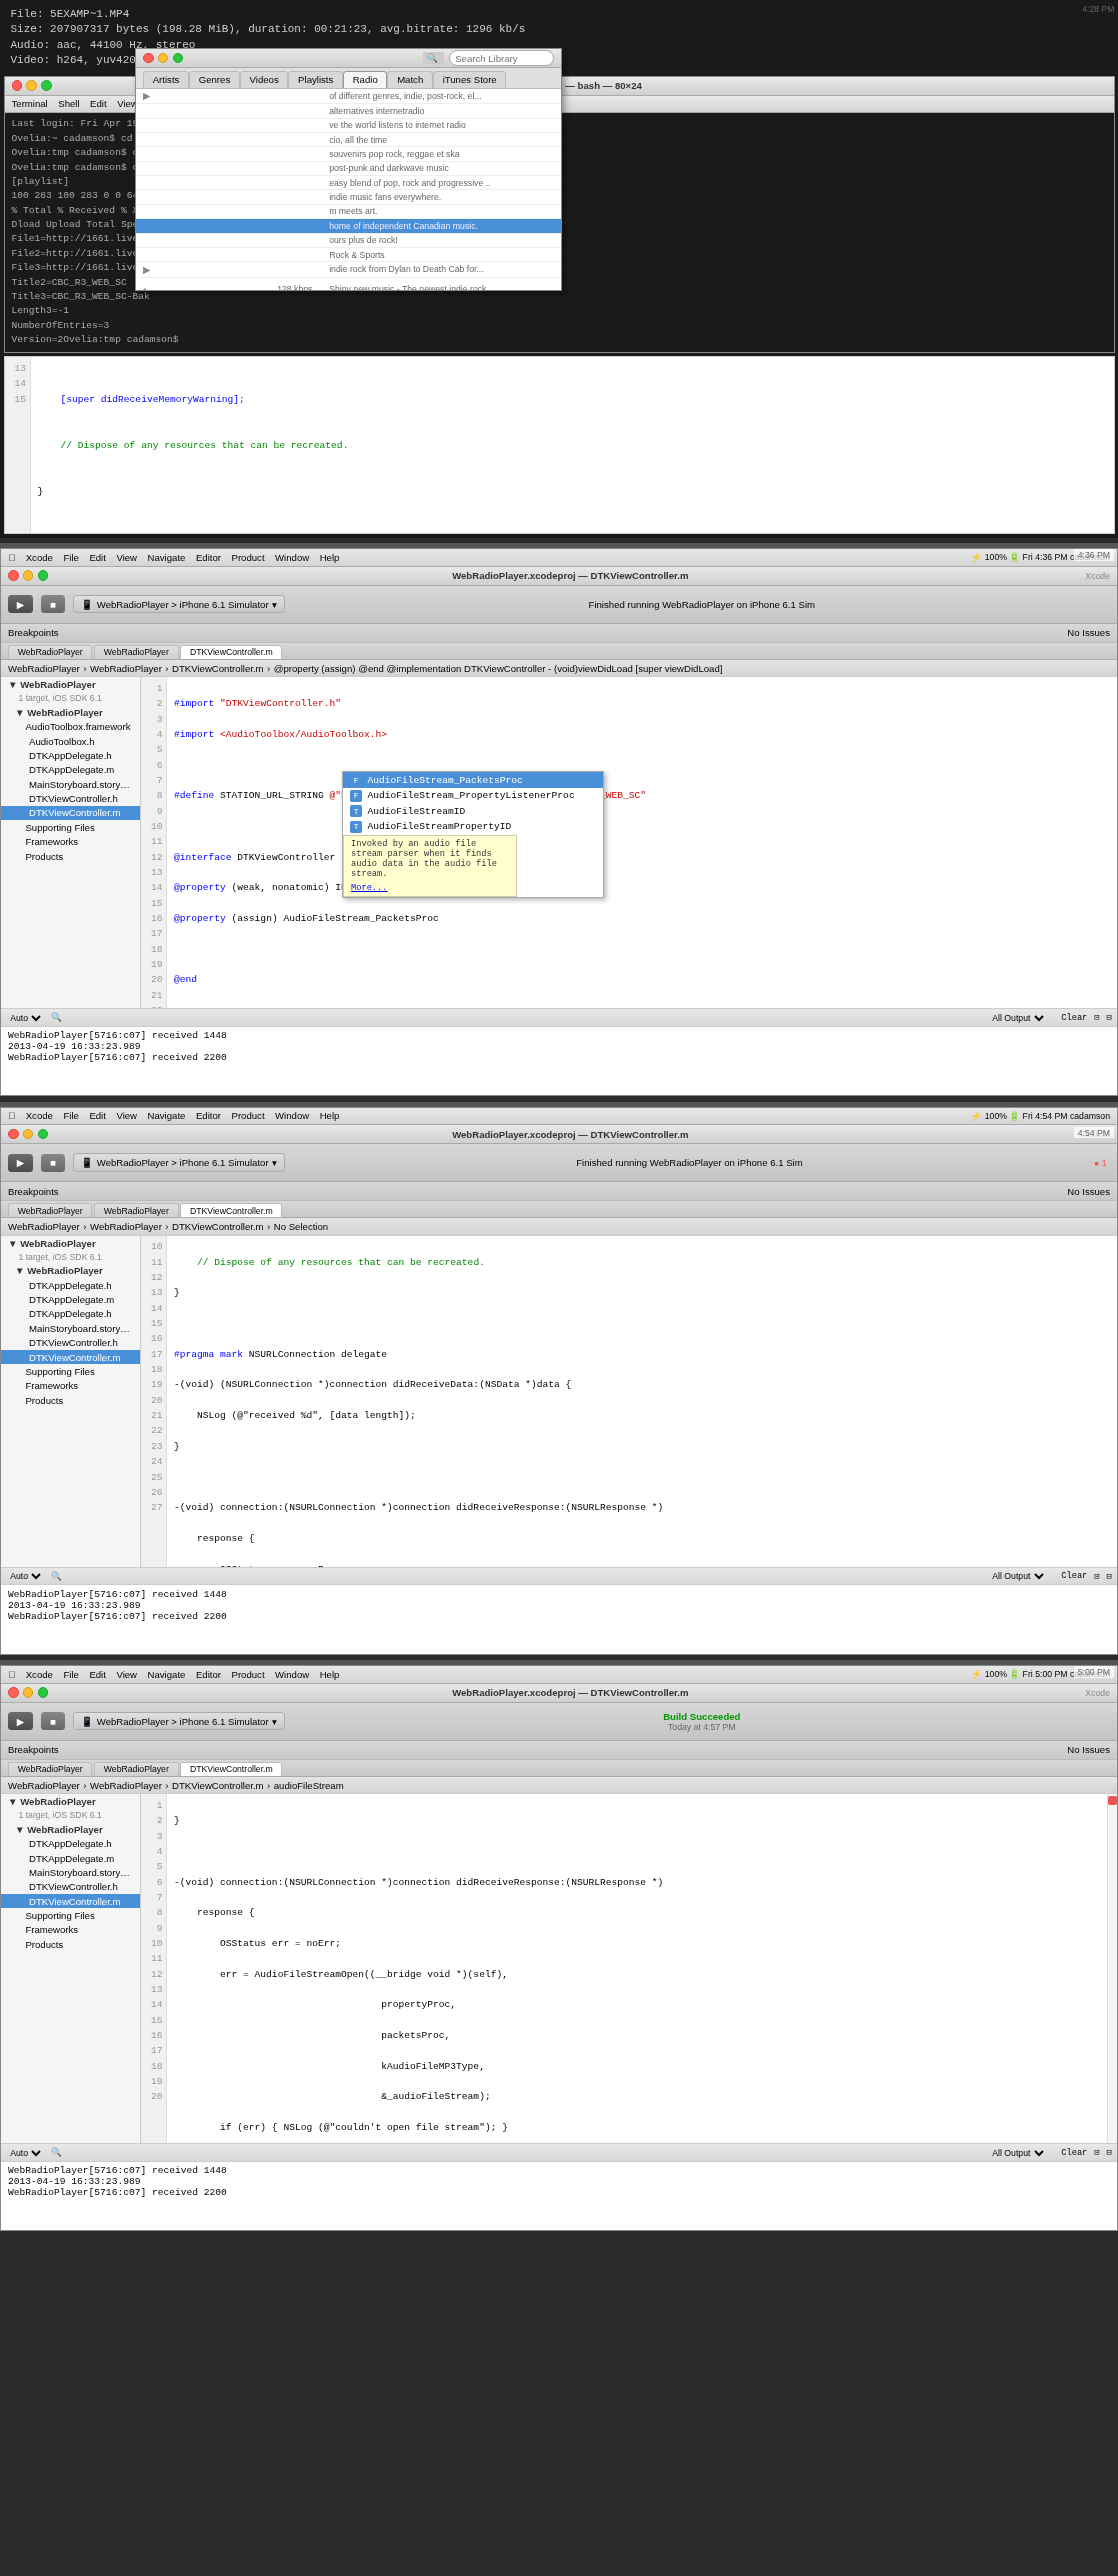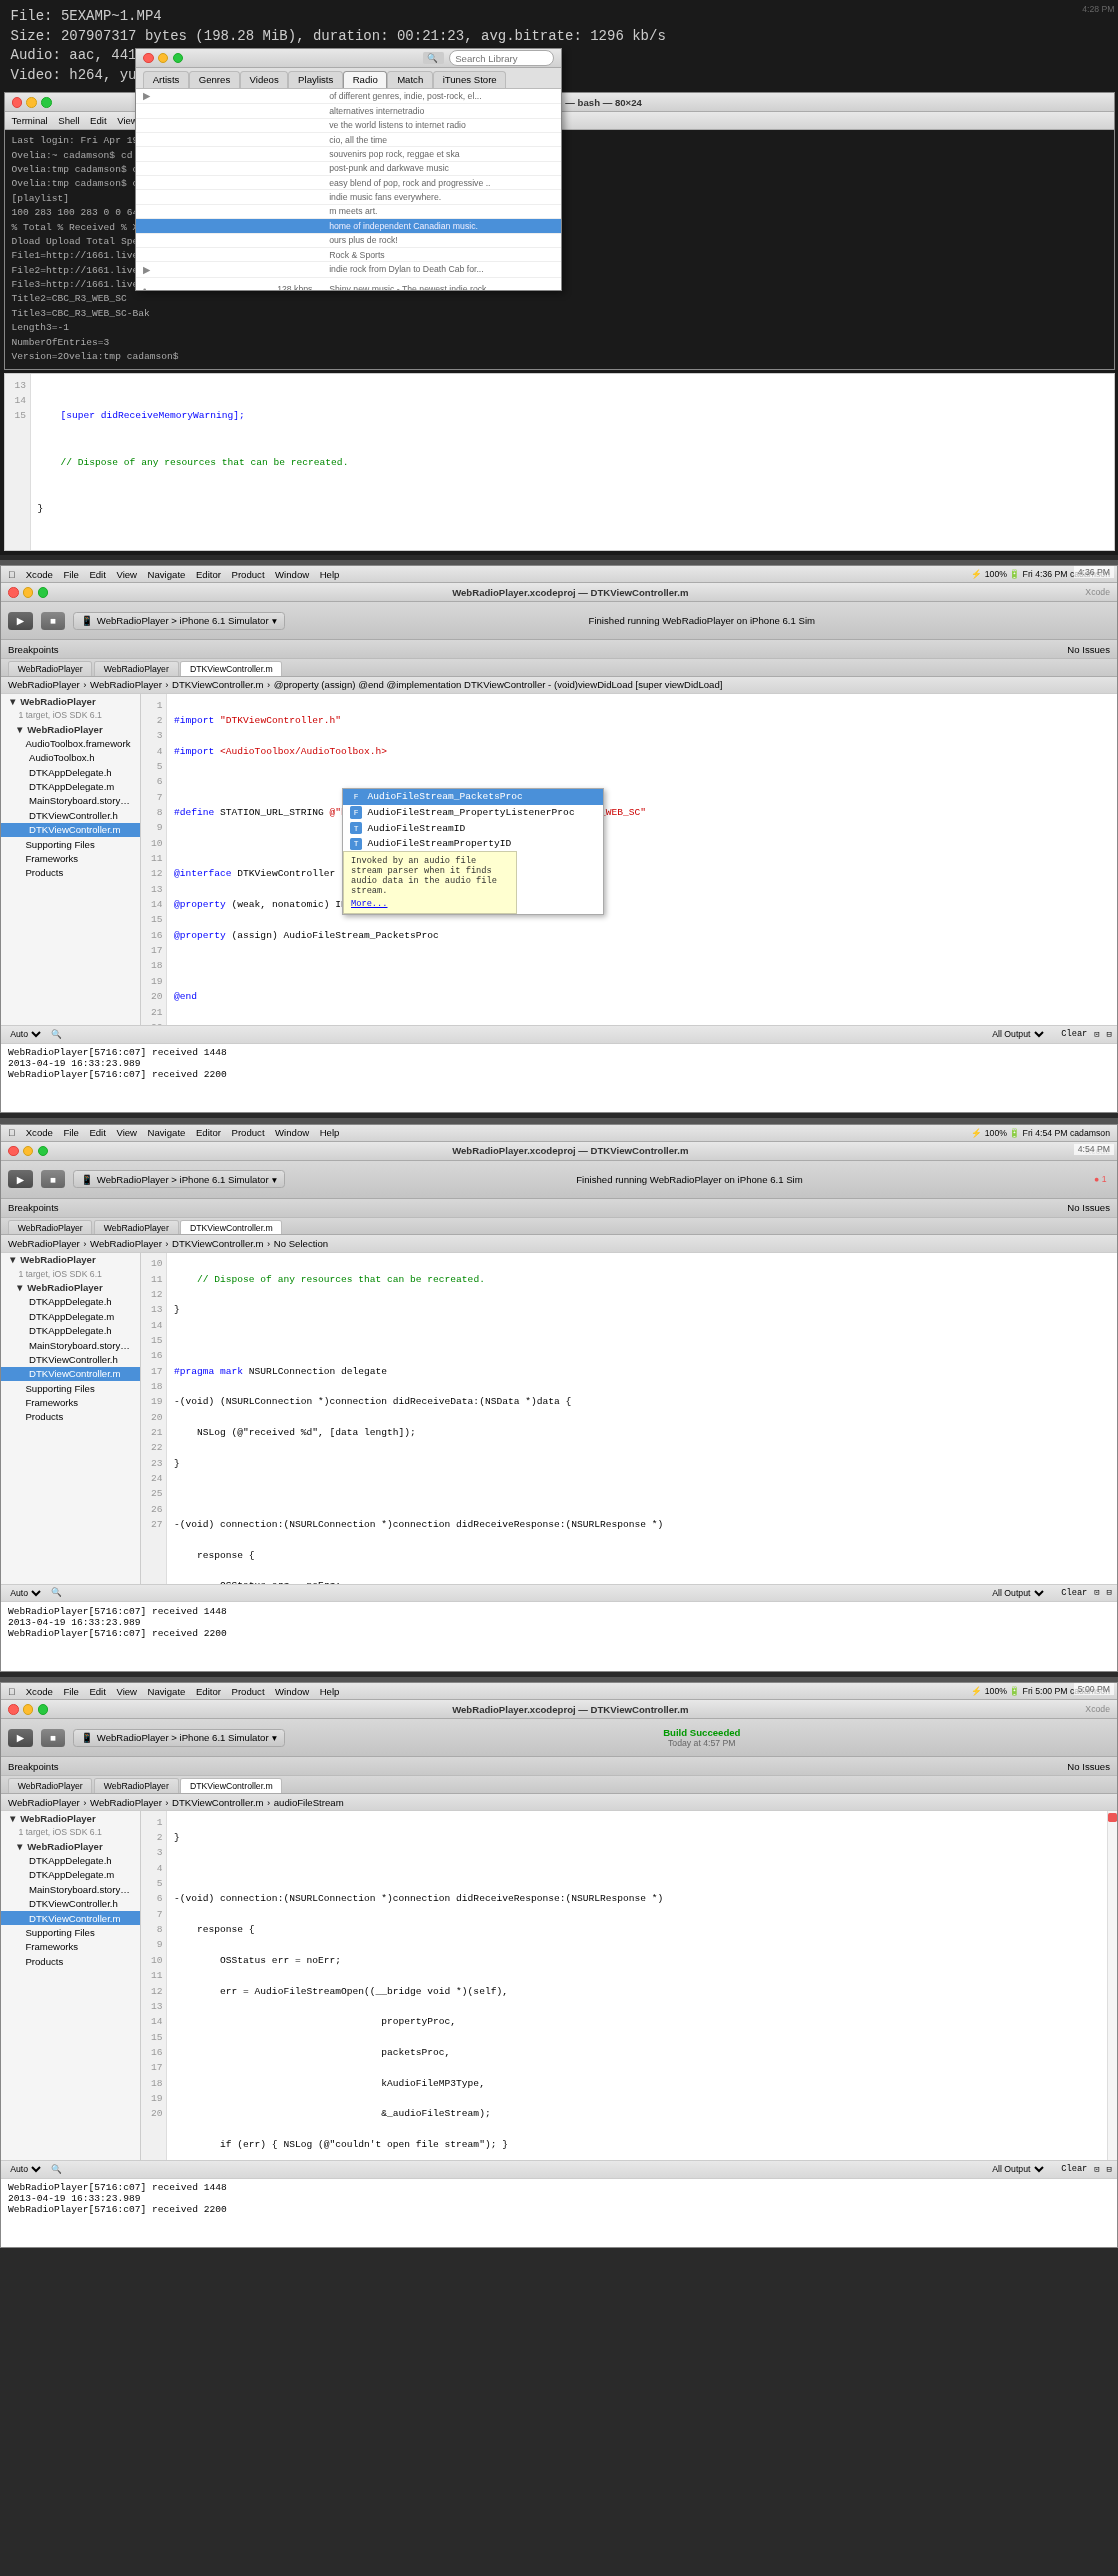--- a/index.html
+++ b/index.html
@@ -38,21 +38,21 @@
       color: #333;
       flex: 1;
       text-align: center;
     }
 
     
     .info-bar {
       background: #1a1a1a;
       color: #ccc;
       font-family: 'Courier New', monospace;
-      font-size: 14px;
+      font-size: 11px;
       padding: 3.5px 7px;
       line-height: 1.4;
     }
 
     
     .terminal-panel {
       background: #1a1a1a;
       color: #aaa;
       font-family: 'Courier New', monospace;
       font-size: 9.6px;

